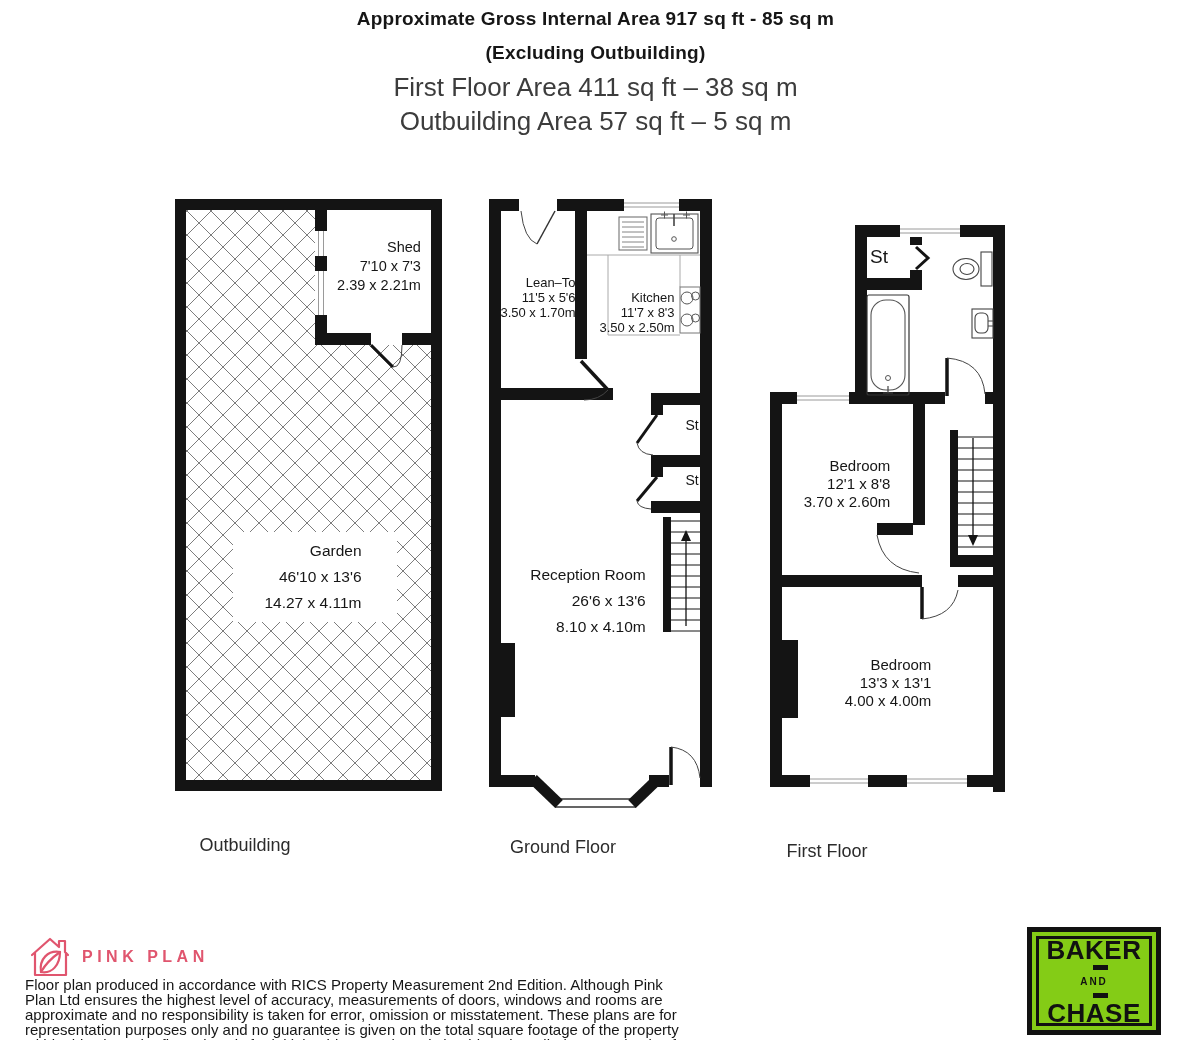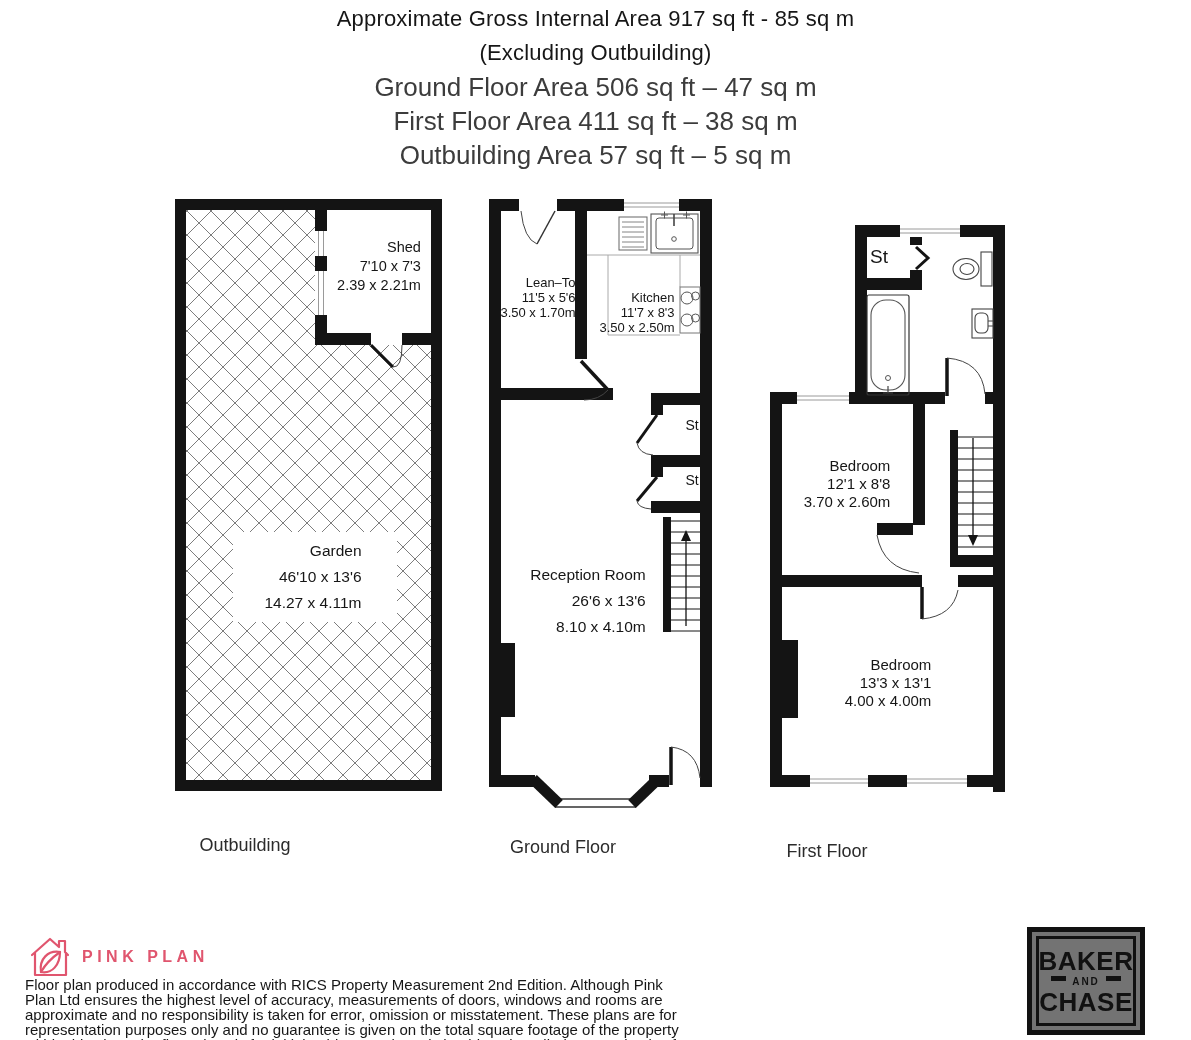--- a/index.html
+++ b/index.html
@@ -1,21 +1,21 @@
 <!DOCTYPE html>
 <html><head>
 <meta charset="utf-8">
 <style>
   html,body{margin:0;padding:0;background:#fff;}
   body{width:1191px;height:1040px;position:relative;font-family:"Liberation Sans",sans-serif;color:#111;}
   .page{position:absolute;inset:0;background:#ffffff;overflow:hidden;}
 
   
   .header{position:absolute;top:2px;left:0;width:100%;text-align:center;}
-  .hdr-bold{font-size:22px;font-weight:normal;line-height:34px;color:#161616;letter-spacing:.2px;}
+  .hdr-bold{font-size:19px;font-weight:bold;line-height:34px;color:#161616;letter-spacing:.2px;}
   .hdr-light{font-size:26px;font-weight:400;line-height:34px;color:#3c3c3c;}
 
   
   .plan{position:absolute;}
 
   
   .room-label{position:absolute;transform:translateX(-50%);text-align:right;color:#161616;white-space:nowrap;}
   .rl-15{font-size:15px;line-height:18px;}
   .rl-16w{font-size:15.5px;line-height:26px;}
   .rl-13{font-size:13px;line-height:15px;}
@@ -24,36 +24,35 @@
   .st-label-big{position:absolute;transform:translateX(-50%);font-size:19px;color:#161616;}
 
   .floor-caption{position:absolute;transform:translateX(-50%);font-size:18px;color:#2b2b2b;white-space:nowrap;}
 
   
   .brand-name{position:absolute;left:82px;top:948px;font-size:16px;font-weight:600;letter-spacing:4.5px;color:#e0556e;}
   .disclaimer{position:absolute;left:25px;top:978px;width:668px;font-size:15px;line-height:14.9px;color:#161616;font-weight:bold;font-weight:400;}
   .disclaimer{font-weight:bold;}
   .disclaimer.normal{font-weight:normal;}
 
-  .agent-logo{position:absolute;left:1027px;top:927px;width:118px;height:108px;border:5px solid #111;box-sizing:border-box;background:#737373;}
+  .agent-logo{position:absolute;left:1027px;top:927px;width:134px;height:108px;border:5px solid #111;box-sizing:border-box;background:#84cc16;}
   .agent-inner{position:absolute;inset:4px;border:3px solid #111;display:flex;flex-direction:column;align-items:center;justify-content:center;}
   .agent-word{font-size:26px;font-weight:800;line-height:26px;letter-spacing:.5px;color:#111;}
-  .agent-mid{display:flex;align-items:flex-start;gap:6px;margin:2px 0;}
+  .agent-mid{display:flex;align-items:flex-end;gap:6px;margin:2px 0;flex-direction:column;}
   .agent-bar{width:15px;height:5px;background:#111;}
   .agent-and{font-size:10px;font-weight:700;letter-spacing:2px;color:#111;}
 </style>
 </head>
 <body>
 
 <div class="page">
 
   <div class="header">
     <div class="hdr-bold">Approximate Gross Internal Area 917 sq ft - 85 sq m</div>
     <div class="hdr-bold">(Excluding Outbuilding)</div>
-    <div class="hdr-light">Ground Floor Area 506 sq ft – 47 sq m</div>
     <div class="hdr-light">First Floor Area 411 sq ft – 38 sq m</div>
     <div class="hdr-light">Outbuilding Area 57 sq ft – 5 sq m</div>
   </div>
 
   <svg class="plan" style="left:175px;top:199px" width="267" height="592" viewBox="0 0 267 592">
     <defs>
       <pattern id="xh" width="24" height="24" patternUnits="userSpaceOnUse">
         <path d="M0,0 L24,24 M24,0 L0,24" stroke="#6e6e6e" stroke-width="0.9" fill="none"></path>
       </pattern>
     </defs>

